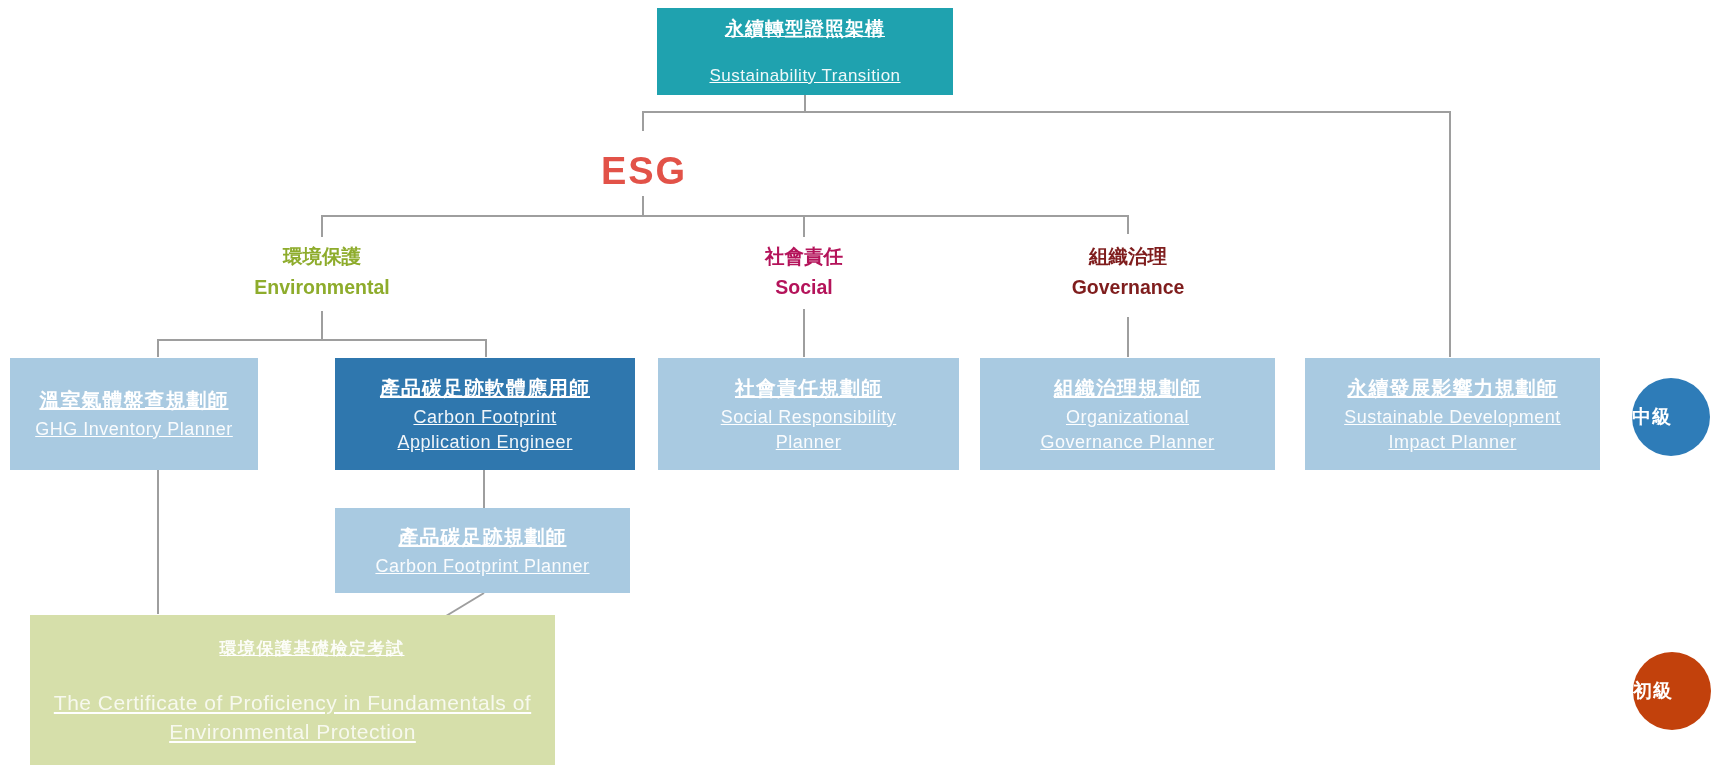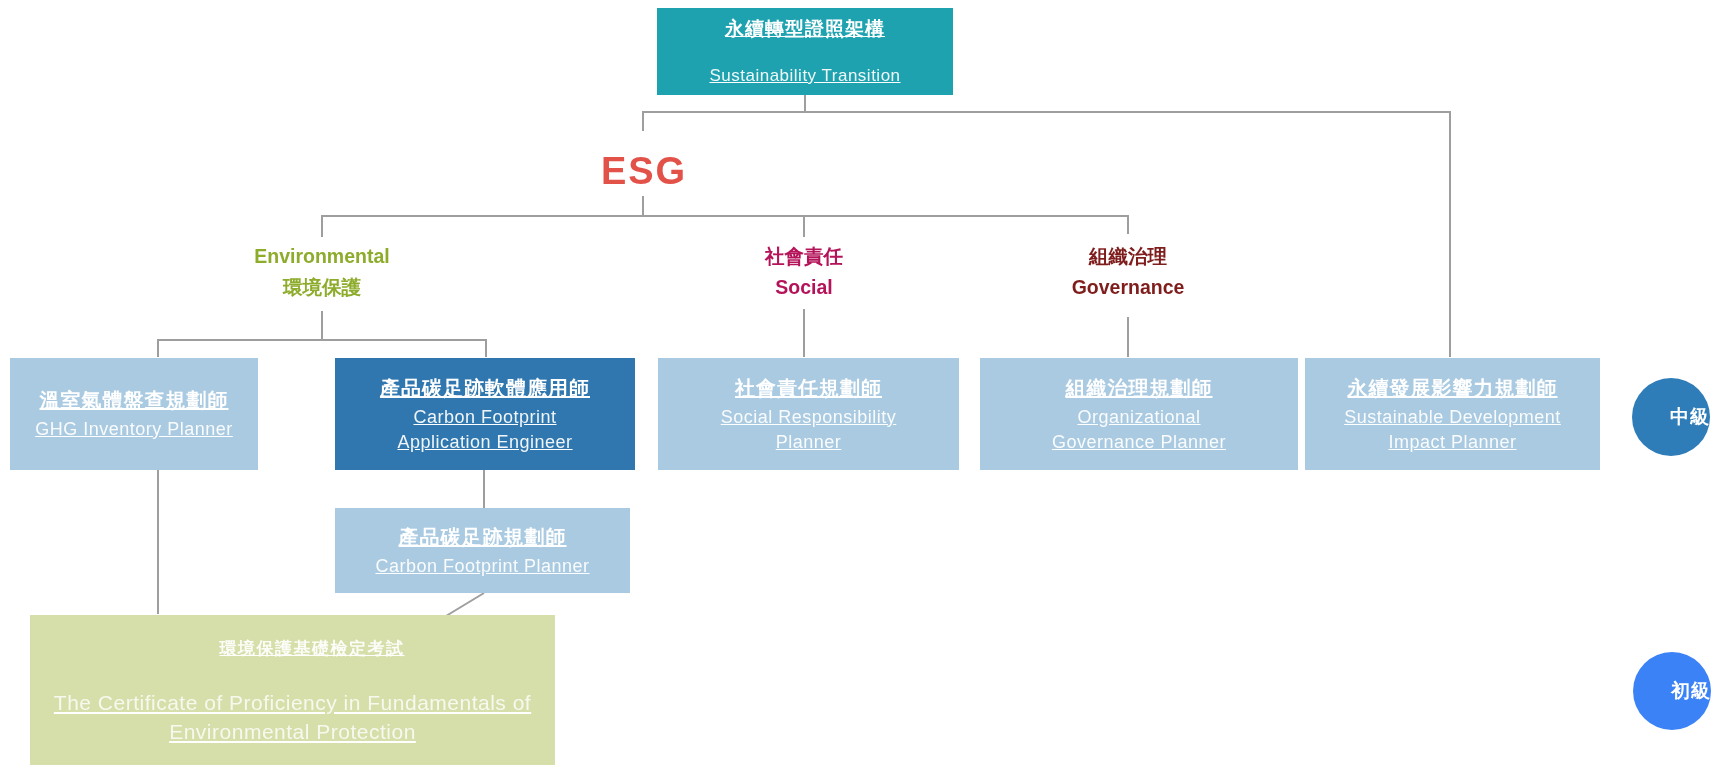--- a/index.html
+++ b/index.html
@@ -19,33 +19,33 @@
   .esg{position:absolute;left:544px;top:131px;width:200px;text-align:center;
        font-size:38px;font-weight:800;letter-spacing:2px;color:#e25248;margin-top:19px;}
   .cat{position:absolute;width:240px;text-align:center;font-weight:700;font-size:19.5px;line-height:31px;}
   .cat-env{left:202px;top:241px;color:#8eac2c;}
   .cat-soc{left:684px;top:241px;color:#b4135a;}
   .cat-gov{left:1008px;top:241px;color:#7f1d1d;}
   .cert{top:358px;height:112px;background:#a9cae1;}
   .box-ghg{left:10px;width:248px;}
   .box-cfapp{left:335px;width:300px;background:#2f77ae;}
   .box-social{left:658px;width:301px;}
-  .box-gov{left:980px;width:318px;}
+  .box-gov{left:980px;width:295px;}
   .box-sdg{left:1305px;width:295px;}
   .cert .en.w200{max-width:200px;}
   .cert .en.w230{max-width:230px;}
   .box-cfp{left:335px;top:508px;width:295px;height:85px;background:#a9cae1;}
   .box-foundation{left:30px;top:615px;width:525px;height:150px;background:#d6dfaa;}
   .box-foundation .zh{font-size:17px;color:rgba(255,255,255,.92);letter-spacing:1.5px;margin-left:39px;}
   .box-foundation .en{font-size:21px;font-weight:400;line-height:29px;margin-top:25px;
                       max-width:480px;color:rgba(255,255,255,.8);}
   .badge{position:absolute;width:78px;height:78px;border-radius:50%;display:flex;
-         align-items:center;justify-content:flex-end;color:#fff;font-weight:700;font-size:19px;letter-spacing:1px;}
+         align-items:center;justify-content:flex-start;color:#fff;font-weight:700;font-size:19px;letter-spacing:1px;}
   .badge-mid{left:1632px;top:378px;background:#2e7cb8;}
-  .badge-beginner{left:1633px;top:652px;background:#3b82f6;}
+  .badge-beginner{left:1633px;top:652px;background:#c2410c;}
 </style>
 </head>
 <body>
 
 <div class="canvas">
 
   <svg class="lines" viewBox="0 0 1720 778" aria-hidden="true">
     <path d="M805,95 V112"></path>
     <path d="M643,131 V112 H1450 V357"></path>
     <path d="M643,196 V216"></path>
@@ -61,22 +61,22 @@
   </svg>
 
   <div class="node root-node">
     <div class="zh">永續轉型證照架構</div>
     <div class="en">Sustainability Transition</div>
   </div>
 
   <div class="esg">ESG</div>
 
   <div class="cat cat-env">
+    <div>環境保護</div>
     <div>Environmental</div>
-    <div>環境保護</div>
   </div>
   <div class="cat cat-soc">
     <div>社會責任</div>
     <div>Social</div>
   </div>
   <div class="cat cat-gov">
     <div>組織治理</div>
     <div>Governance</div>
   </div>
 

